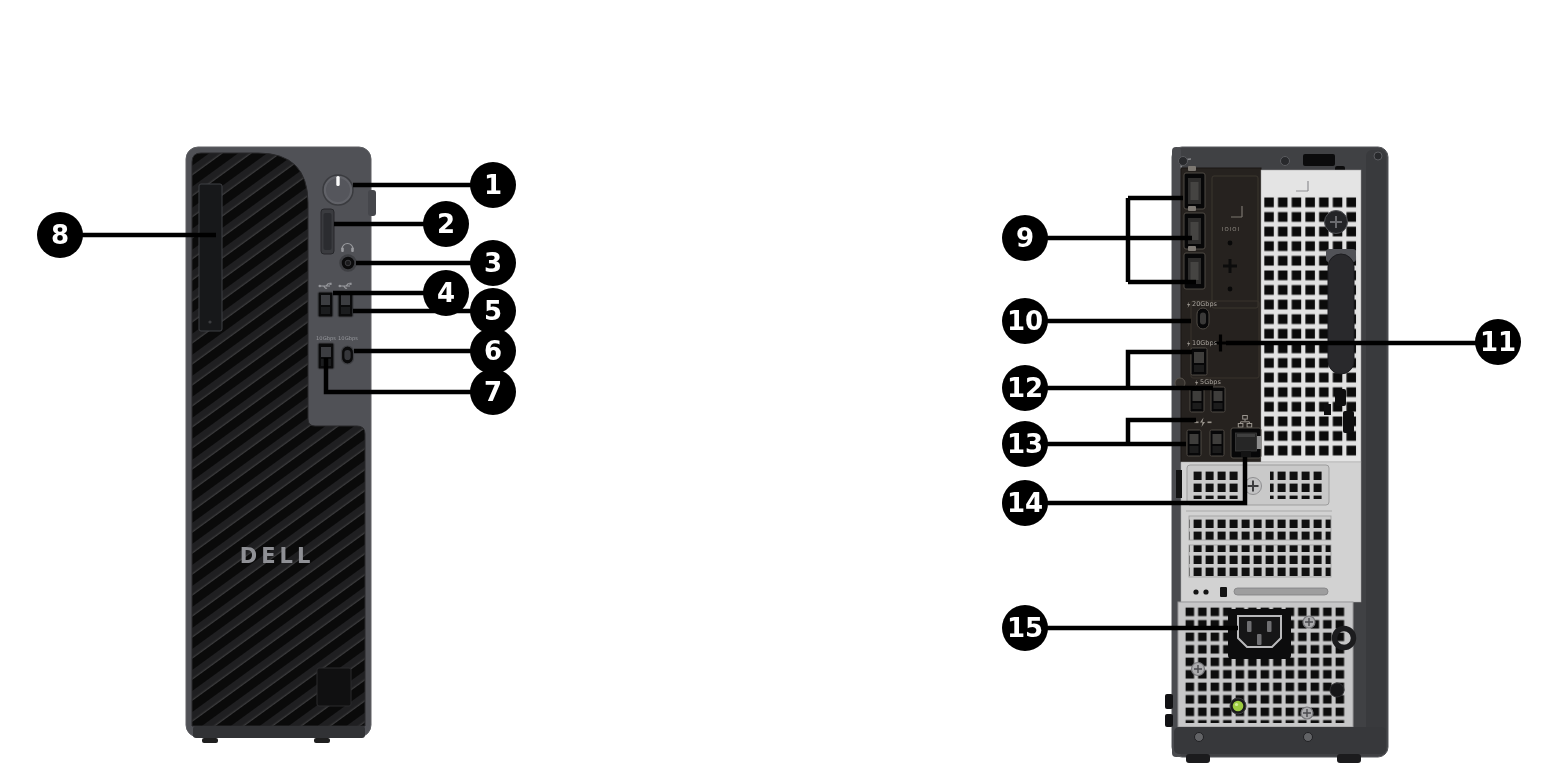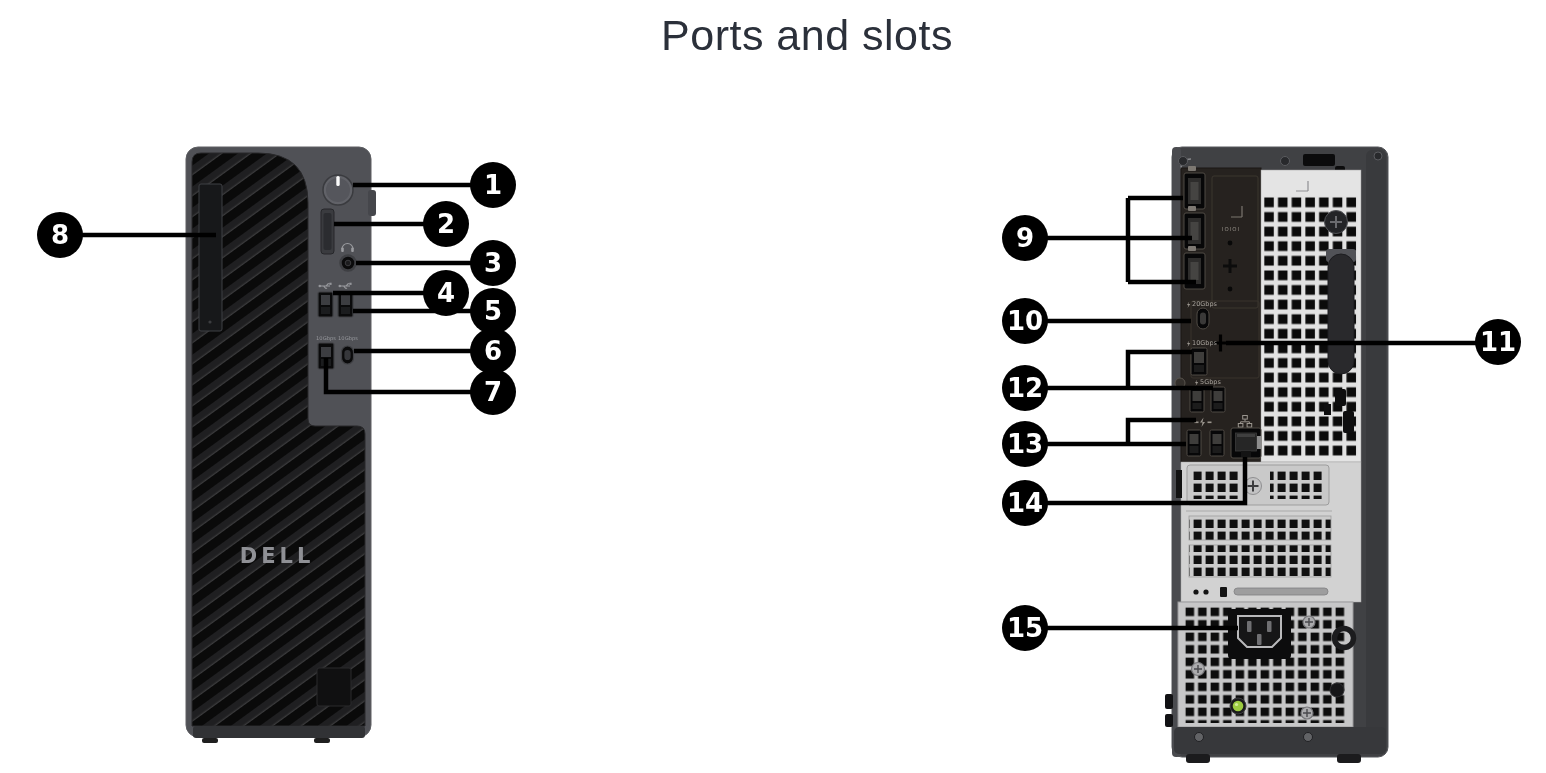--- a/index.html
+++ b/index.html
@@ -17,21 +17,20 @@
   .flabel{fill:#96979c;font-family:"DejaVu Sans",sans-serif;font-size:5.2px;text-anchor:middle;}
   .serlabel{fill:#8d8881;font-family:"DejaVu Sans",sans-serif;font-size:5.4px;letter-spacing:1px;text-anchor:middle;}
   .dell{fill:#8f9095;font-family:"DejaVu Sans",sans-serif;font-size:21px;font-weight:bold;
     letter-spacing:4px;text-anchor:middle;}
   .icon-stroke{stroke:#9a9b9f;stroke-width:1.1;fill:none;}
 </style>
 </head>
 <body>
 
 <div class="page">
-  <div class="title">Ports and slots</div>
 
   <svg width="1546" height="773" viewBox="0 0 1546 773">
     <defs>
       <pattern id="stripes" width="17" height="17" patternUnits="userSpaceOnUse" patternTransform="rotate(-36)">
         <rect width="17" height="17" fill="#0a0a0a"></rect>
         <rect y="9" width="17" height="6.5" fill="#1f1f21"></rect>
         <rect y="15.5" width="17" height="1.5" fill="#3a3a3c"></rect>
       </pattern>
       <pattern id="grilleP" x="1263" y="196" width="13.7" height="14.6" patternUnits="userSpaceOnUse">
         <rect width="13.7" height="14.6" fill="#e2e2e2"></rect>

